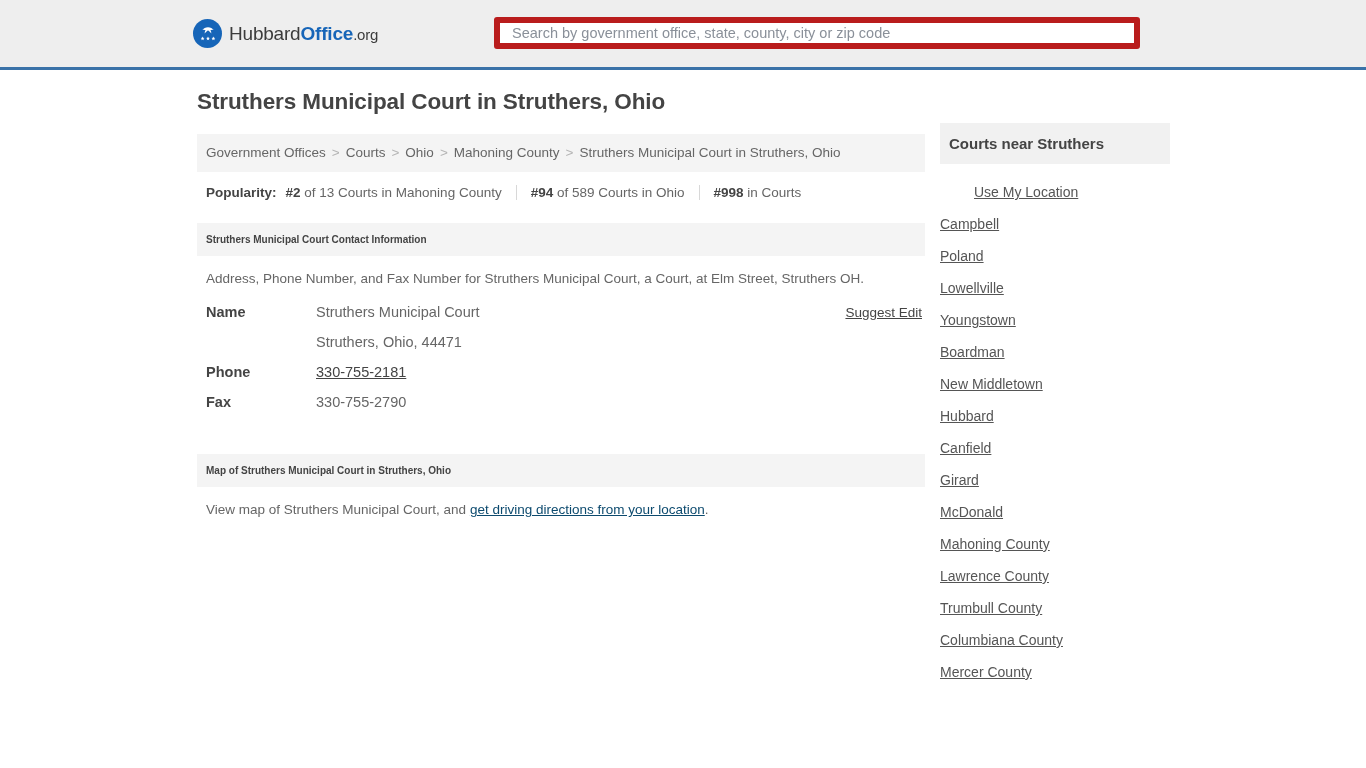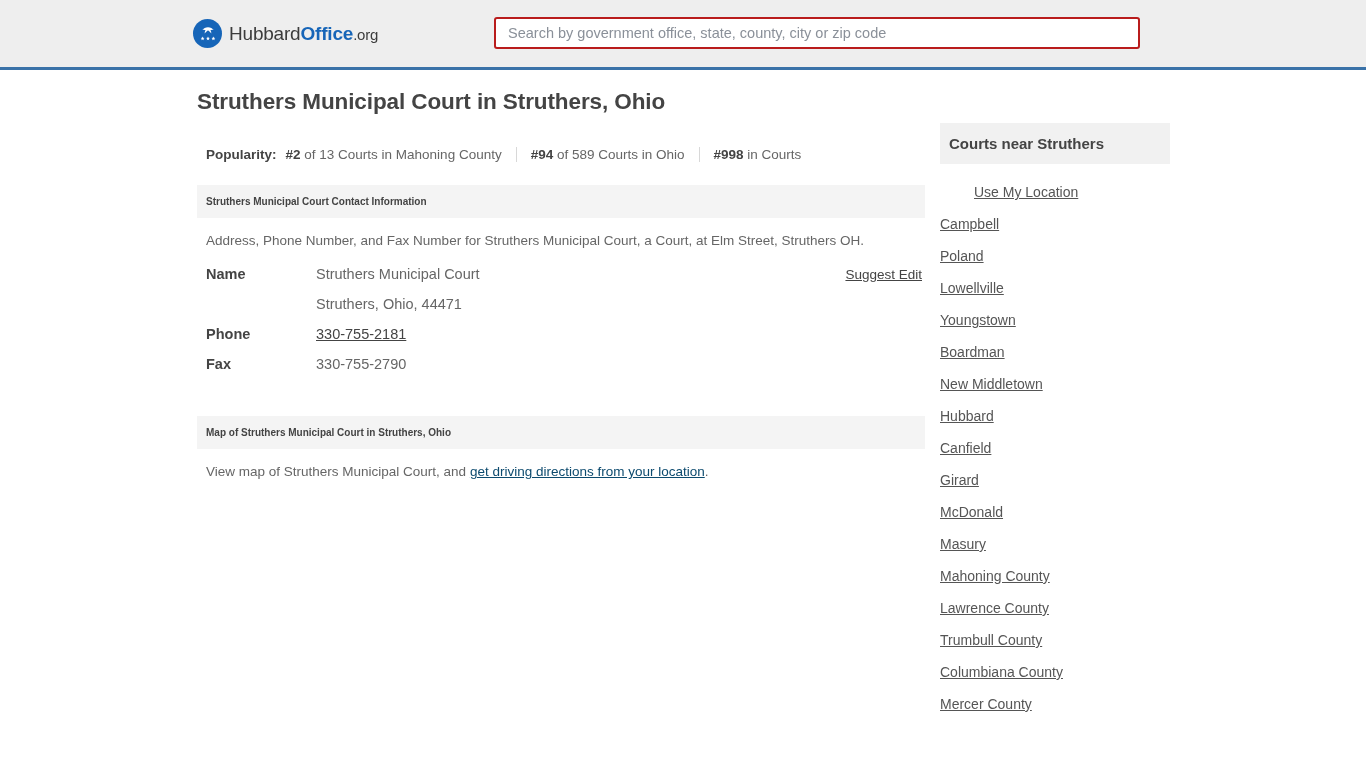--- a/index.html
+++ b/index.html
@@ -55,21 +55,21 @@
   .search-wrap {
     position: absolute;
     left: 494px;
     top: 17px;
     width: 646px;
   }
   .search-input {
     width: 100%;
     height: 32px;
     box-sizing: border-box;
-    border: 2px solid #b91c1c;
+    border: 6px solid #b91c1c;
     border-radius: 3px;
     background: #ffffff;
     padding: 0 12px;
     font-family: "Liberation Sans", sans-serif;
     font-size: 14.5px;
     color: #333333;
     outline: none;
   }
   .search-input::placeholder { color: #8a9099; }
 
@@ -240,20 +240,23 @@
     <input class="search-input" type="text" placeholder="Search by government office, state, county, city or zip code" style="">
   </div>
 </div>
 
 <div class="page">
 
   <div class="content">
 
     <h1 class="page-title">Struthers Municipal Court in Struthers, Ohio</h1>
 
+    <div class="breadcrumb">
+      <a href="#">Government Offices</a><span class="sep">&gt;</span><a href="#">Courts</a><span class="sep">&gt;</span><a href="#">Ohio</a><span class="sep">&gt;</span><a href="#">Mahoning County</a><span class="sep">&gt;</span><span class="current">Struthers Municipal Court in Struthers, Ohio</span>
+    </div>
 
     <div class="popularity">
       <span class="label">Popularity:</span>
       <span class="stat"><b>#2</b><span> of 13 Courts in Mahoning County</span></span>
       <span class="divider"></span>
       <span class="stat"><b>#94</b><span> of 589 Courts in Ohio</span></span>
       <span class="divider"></span>
       <span class="stat"><b>#998</b><span> in Courts</span></span>
     </div>
 
@@ -305,21 +308,20 @@
       <li><a href="#">Campbell</a></li>
       <li><a href="#">Poland</a></li>
       <li><a href="#">Lowellville</a></li>
       <li><a href="#">Youngstown</a></li>
       <li><a href="#">Boardman</a></li>
       <li><a href="#">New Middletown</a></li>
       <li><a href="#">Hubbard</a></li>
       <li><a href="#">Canfield</a></li>
       <li><a href="#">Girard</a></li>
       <li><a href="#">McDonald</a></li>
-      <li><a href="#">Masury</a></li>
       <li><a href="#">Mahoning County</a></li>
       <li><a href="#">Lawrence County</a></li>
       <li><a href="#">Trumbull County</a></li>
       <li><a href="#">Columbiana County</a></li>
       <li><a href="#">Mercer County</a></li>
     </ul>
   </div>
 
 </div>
 

